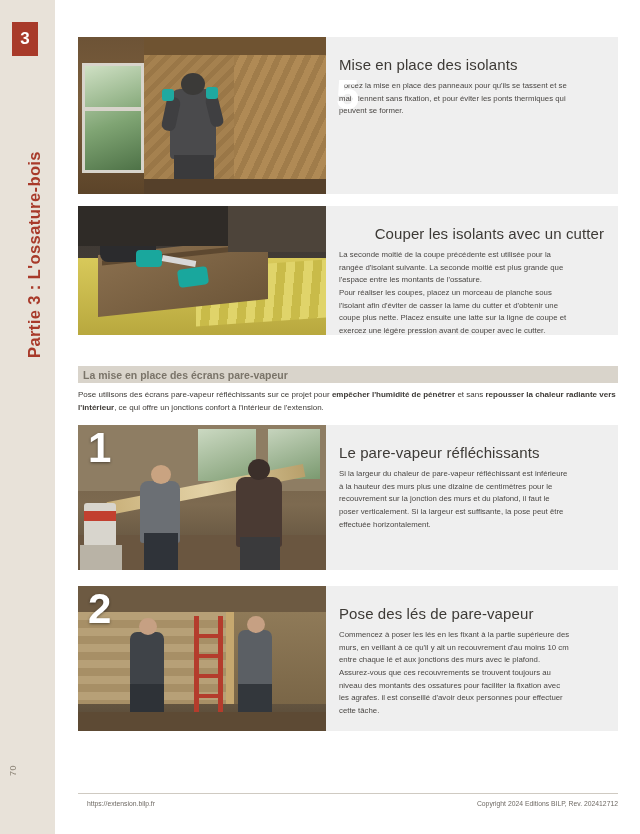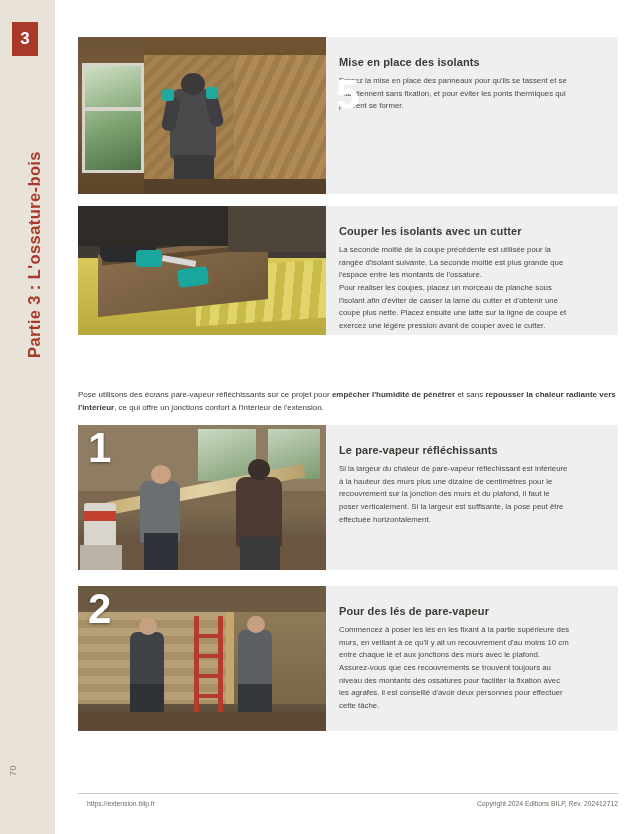--- a/index.html
+++ b/index.html
@@ -122,22 +122,22 @@
   .step-badge.on-right-of-photo {
     right: 10px;
     bottom: 4px;
   }
   .step-text {
     flex: 1 1 auto;
     padding: 10px 14px 10px 13px;
     box-sizing: border-box;
   }
   .step-title {
-    font-size: 11px;
-    font-weight: bold;
+    font-size: 15px;
+    font-weight: normal;
     color: #3d3a36;
     margin: 0 0 7px 0;
     letter-spacing: 0.1px;
   }
   .step-body {
     font-size: 7.8px;
     line-height: 1.62;
     color: #4a4744;
     margin: 0;
   }
@@ -263,26 +263,27 @@
         <div class="sh" style="left:58px;top:44px;width:26px;height:17px;background:#19a79d;border-radius:4px;"></div>
         <div class="sh" style="left:100px;top:62px;width:30px;height:18px;background:#19a79d;border-radius:4px;transform:rotate(-8deg);"></div>
         <div class="sh" style="left:84px;top:52px;width:34px;height:6px;background:#d8d8d8;transform:rotate(10deg);"></div>
 
         <div class="sh" style="left:0;top:0;width:248px;height:40px;background:#2f2b27;"></div>
         <div class="sh" style="left:150px;top:0;width:98px;height:46px;background:#4d443a;"></div>
       </div>
     </div>
     <div class="step-text">
       <div class="step-badge" style="position:absolute; left:258px; top:206px; color:#ffffff; text-shadow:none; font-size:42px;">6</div>
-      <div class="step-title" style="margin-top:9px;">Couper les isolants avec un cutter</div>
+      <div class="step-title" style="margin-top:9px;text-align:right;">Couper les isolants avec un cutter</div>
       <div class="step-body" style="width:232px; white-space:pre-line;">La seconde moitié de la coupe précédente est utilisée pour la rangée d'isolant suivante. La seconde moitié est plus grande que l'espace entre les montants de l'ossature.
 Pour réaliser les coupes, placez un morceau de planche sous l'isolant afin d'éviter de casser la lame du cutter et d'obtenir une coupe plus nette. Placez ensuite une latte sur la ligne de coupe et exercez une légère pression avant de couper avec le cutter.</div>
     </div>
   </div>
 
+  <div class="section-heading">La mise en place des écrans pare-vapeur</div>
   <div class="section-para">
     <span>Pose utilisons des écrans pare-vapeur réfléchissants sur ce projet pour </span><b>empêcher l'humidité de pénétrer</b><span> et sans </span><b>repousser la chaleur radiante vers l'intérieur</b><span>, ce qui offre un jonctions confort à l'intérieur de l'extension.</span>
   </div>
 
   <div class="step-card" style="left:23px; top:425px; width:540px; height:145px;">
     <div class="step-photo" style="width:248px;height:145px;">
       <div class="scene s1">
 
         <div class="sh" style="left:0;top:0;width:248px;height:66px;background:#8e7d63;"></div>
         <div class="sh" style="left:120px;top:4px;width:58px;height:52px;background:linear-gradient(160deg,#cbd9c2,#83a077);"></div>
@@ -337,21 +338,21 @@
 
         <div class="sh" style="left:160px;top:44px;width:34px;height:56px;background:#5b5f64;border-radius:7px 7px 3px 3px;"></div>
         <div class="sh" style="left:169px;top:30px;width:18px;height:17px;background:#c6a083;border-radius:50%;"></div>
         <div class="sh" style="left:160px;top:98px;width:34px;height:32px;background:#33373c;"></div>
 
         <div class="sh" style="left:0;top:126px;width:248px;height:19px;background:#5d4a34;"></div>
       </div>
       <div class="step-badge" style="left:10px; top:2px; right:auto; bottom:auto; font-size:42px;">2</div>
     </div>
     <div class="step-text">
-      <div class="step-title" style="margin-top:9px;">Pour des lés de pare-vapeur</div>
+      <div class="step-title" style="margin-top:9px;">Pose des lés de pare-vapeur</div>
       <div class="step-body" style="width:232px;">Commencez à poser les lés en les fixant à la partie supérieure des murs, en veillant à ce qu'il y ait un recouvrement d'au moins 10 cm entre chaque lé et aux jonctions des murs avec le plafond. Assurez-vous que ces recouvrements se trouvent toujours au niveau des montants des ossatures pour faciliter la fixation avec les agrafes. il est conseillé d'avoir deux personnes pour effectuer cette tâche.</div>
     </div>
   </div>
 
   <div class="footer-rule"></div>
   <div class="footer-left">https://extension.bilp.fr</div>
   <div class="footer-right">Copyright 2024 Editions BILP, Rev. 202412712</div>
 
 </div>
 

